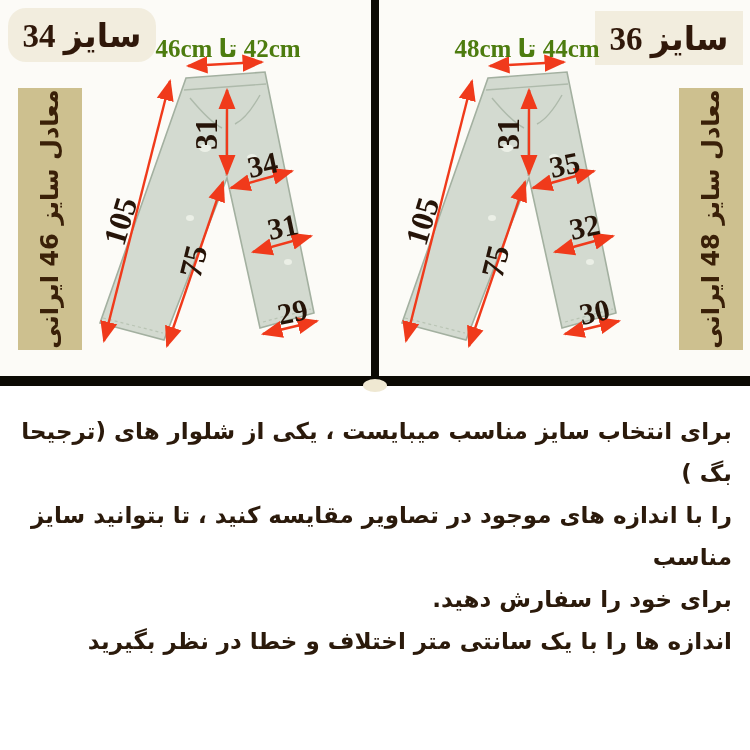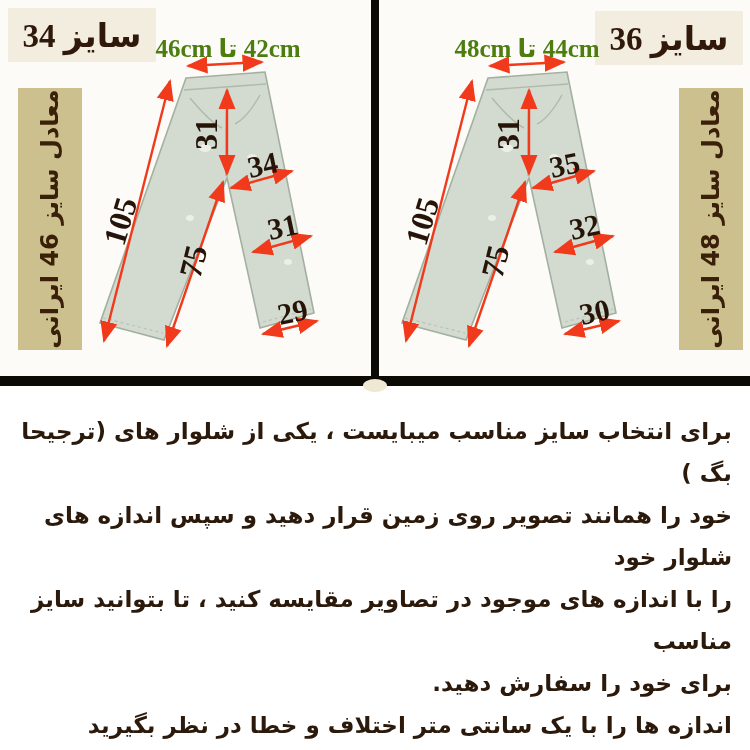--- a/index.html
+++ b/index.html
@@ -12,21 +12,21 @@
   .panel{position:relative;width:371px;height:376px;background:#fcfbf7;overflow:hidden;}
   .v-divider{width:8px;height:376px;background:#0c0a04;}
   .h-divider{position:relative;width:750px;height:10px;background:#0c0a04;}
   .notch{position:absolute;left:363px;top:3px;width:24px;height:13px;border-radius:50%;background:#efe8d2;}
 
   .size-box{
     position:absolute;top:8px;width:148px;height:54px;background:#f2edde;
     display:flex;align-items:center;justify-content:center;
     font:bold 33px "Liberation Serif","DejaVu Sans",serif;color:#30180a;
   }
-  .size-box.at-left{left:8px;}
+  .size-box.at-left{left:8px;border-radius:18px;}
   .size-box.at-right{right:7px;top:11px;}
 
   .waist-label{
     position:absolute;top:34px;width:190px;text-align:center;
     font:bold 25px "Liberation Serif","DejaVu Sans",serif;color:#4d7c0f;
     white-space:nowrap;
   }
   .panel-a .waist-label{left:133px;}
   .panel-b .waist-label{left:53px;}
 
@@ -162,20 +162,19 @@
       <div class="iran-label" dir="rtl">معادل سایز 48 ایرانی</div>
     </section>
   </div>
 
   <div class="h-divider">
     <div class="notch"></div>
   </div>
 
   <div class="notes" dir="rtl">
     <div class="ln">برای انتخاب سایز مناسب میبایست ، یکی از شلوار های (ترجیحا بگ )</div>
-    <div class="ln">خود را همانند تصویر روی زمین قرار دهید و سپس اندازه های شلوار خود</div>
     <div class="ln">را با اندازه های موجود در تصاویر مقایسه کنید ، تا بتوانید سایز مناسب</div>
     <div class="ln">برای خود را سفارش دهید.</div>
     <div class="ln">اندازه ها را با یک سانتی متر اختلاف و خطا در نظر بگیرید</div>
 
   </div>
 
 </div>
 
 </body></html>

